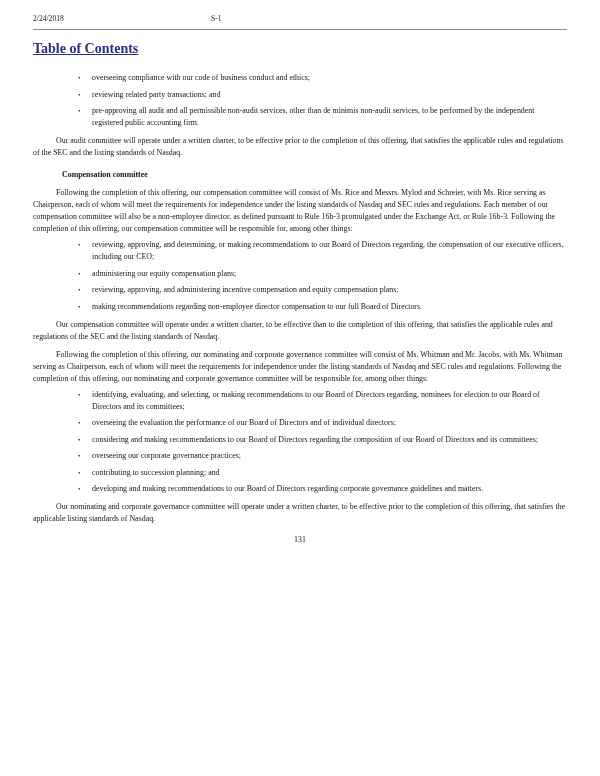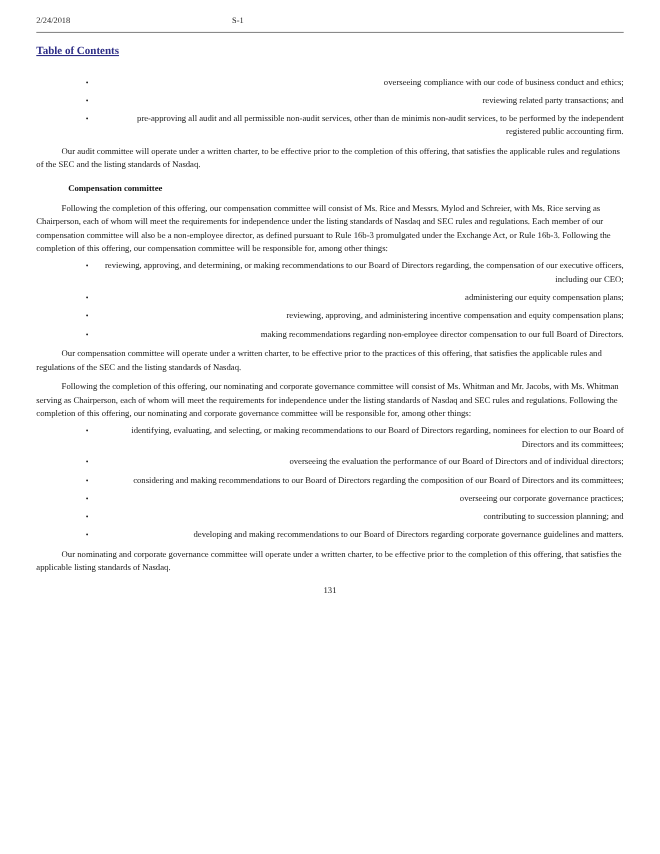--- a/index.html
+++ b/index.html
@@ -26,38 +26,38 @@
   .print-header .col.right { text-align: right; }
   .header-rule {
     border: none;
     border-top: 1px solid #8a8a8a;
     margin: 6px 33px 0 33px;
   }
   
   .toc-link {
     display: inline-block;
     margin: 11px 0 0 33px;
-    font-size: 10px;
+    font-size: 14px;
     font-weight: bold;
     color: #2d2d86;
     text-decoration: underline;
     cursor: pointer;
   }
   .content {
     padding: 0 33px;
     font-size: 7.9px;
     line-height: 12px;
   }
   .content ul {
     list-style: none;
     margin: 0;
     padding: 0;
   }
   .content ul.first { margin-top: 15px; }
-  .content ul { margin-top: 4px; text-align: right; }
+  .content ul { margin-top: 4px; }
   .content li {
     position: relative;
     padding-left: 59px;
     margin-bottom: 4.5px;
   }
   .content li::before {
     content: "\2022";
     position: absolute;
     left: 45px;
     top: 0;
@@ -114,21 +114,21 @@
     <p>Our audit committee will operate under a written charter, to be effective prior to the completion of this offering, that satisfies the applicable rules and regulations of the SEC and the listing standards of Nasdaq.</p>
 
     <h3>Compensation committee</h3>
     <p>Following the completion of this offering, our compensation committee will consist of Ms. Rice and Messrs. Mylod and Schreier, with Ms. Rice serving as Chairperson, each of whom will meet the requirements for independence under the listing standards of Nasdaq and SEC rules and regulations. Each member of our compensation committee will also be a non-employee director, as defined pursuant to Rule 16b-3 promulgated under the Exchange Act, or Rule 16b-3. Following the completion of this offering, our compensation committee will be responsible for, among other things:</p>
     <ul>
       <li>reviewing, approving, and determining, or making recommendations to our Board of Directors regarding, the compensation of our executive officers, including our CEO;</li>
       <li>administering our equity compensation plans;</li>
       <li>reviewing, approving, and administering incentive compensation and equity compensation plans;</li>
       <li>making recommendations regarding non-employee director compensation to our full Board of Directors.</li>
     </ul>
-    <p>Our compensation committee will operate under a written charter, to be effective prior to the practices of this offering, that satisfies the applicable rules and regulations of the SEC and the listing standards of Nasdaq.</p>
+    <p>Our compensation committee will operate under a written charter, to be effective than to the completion of this offering, that satisfies the applicable rules and regulations of the SEC and the listing standards of Nasdaq.</p>
 
     <p>Following the completion of this offering, our nominating and corporate governance committee will consist of Ms. Whitman and Mr. Jacobs, with Ms. Whitman serving as Chairperson, each of whom will meet the requirements for independence under the listing standards of Nasdaq and SEC rules and regulations. Following the completion of this offering, our nominating and corporate governance committee will be responsible for, among other things:</p>
     <ul>
       <li>identifying, evaluating, and selecting, or making recommendations to our Board of Directors regarding, nominees for election to our Board of Directors and its committees;</li>
       <li>overseeing the evaluation the performance of our Board of Directors and of individual directors;</li>
       <li>considering and making recommendations to our Board of Directors regarding the composition of our Board of Directors and its committees;</li>
       <li>overseeing our corporate governance practices;</li>
       <li>contributing to succession planning; and</li>
       <li>developing and making recommendations to our Board of Directors regarding corporate governance guidelines and matters.</li>
     </ul>

